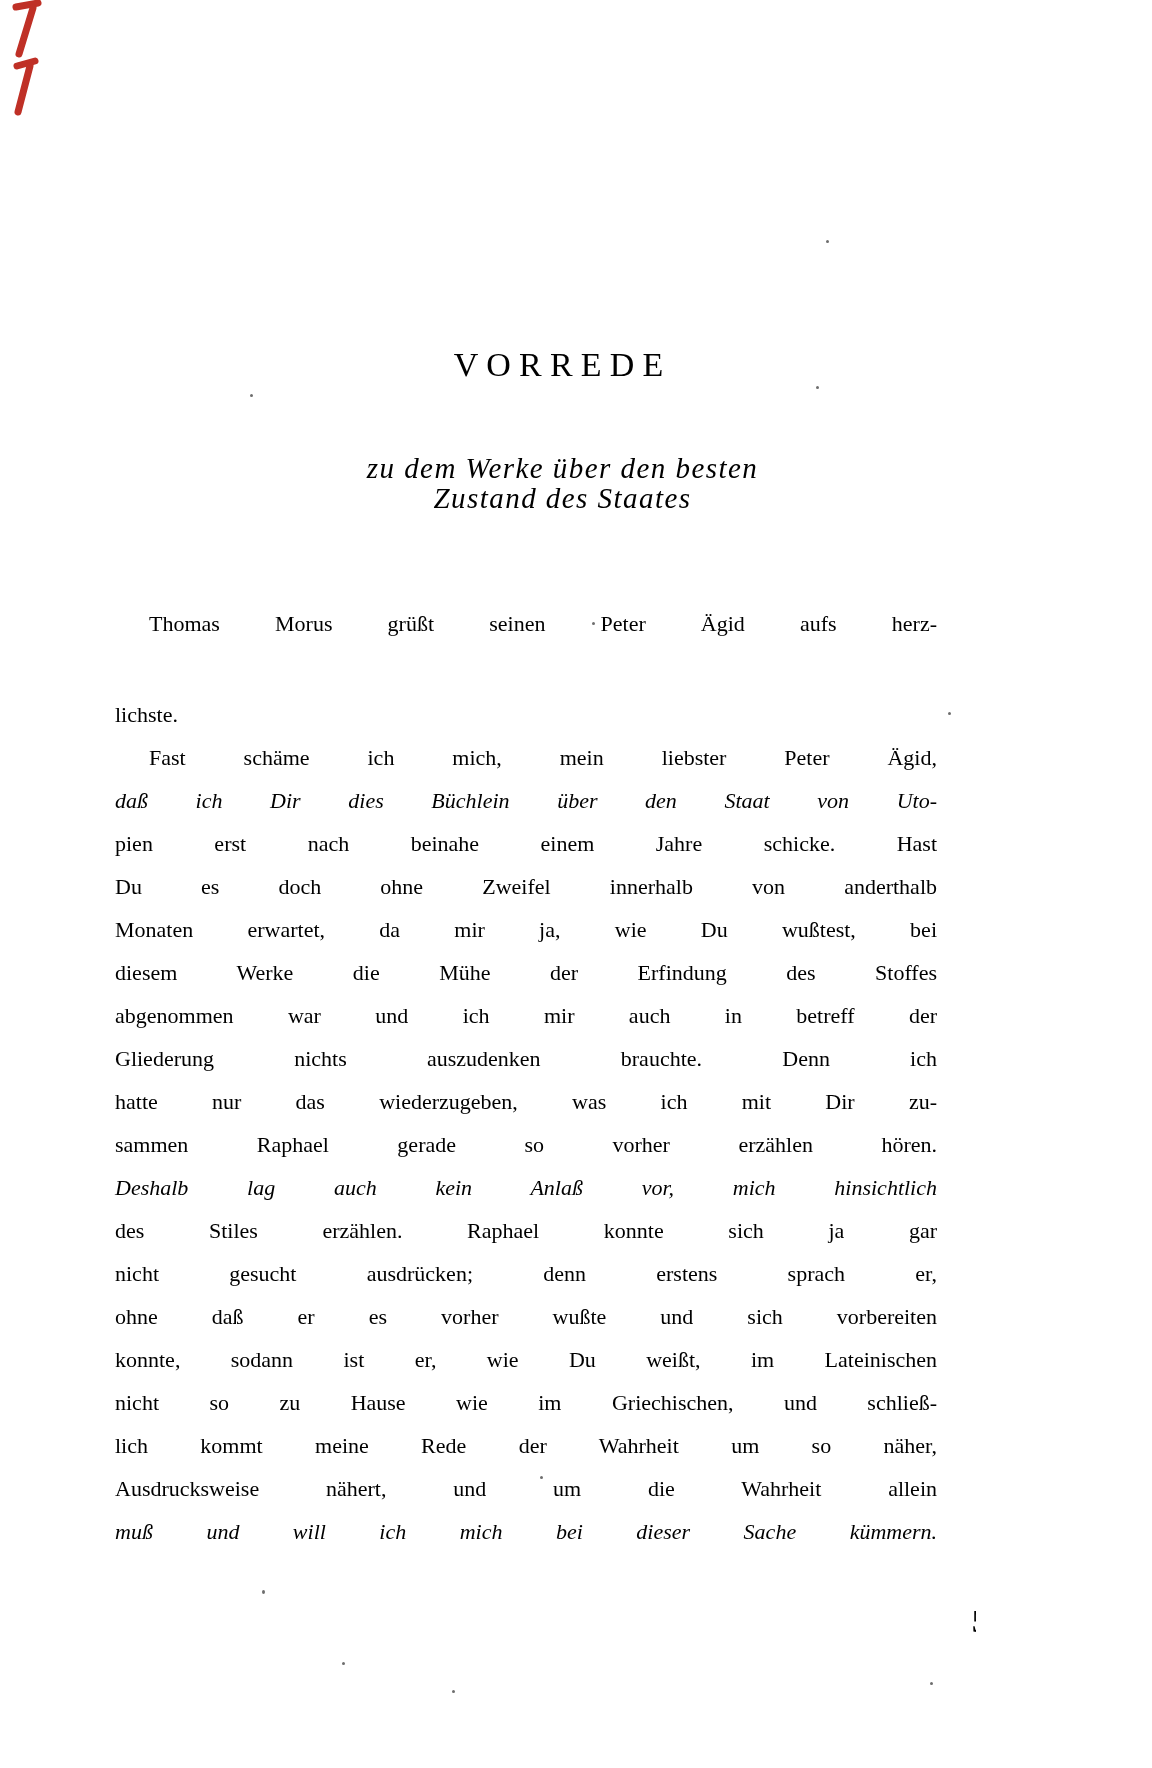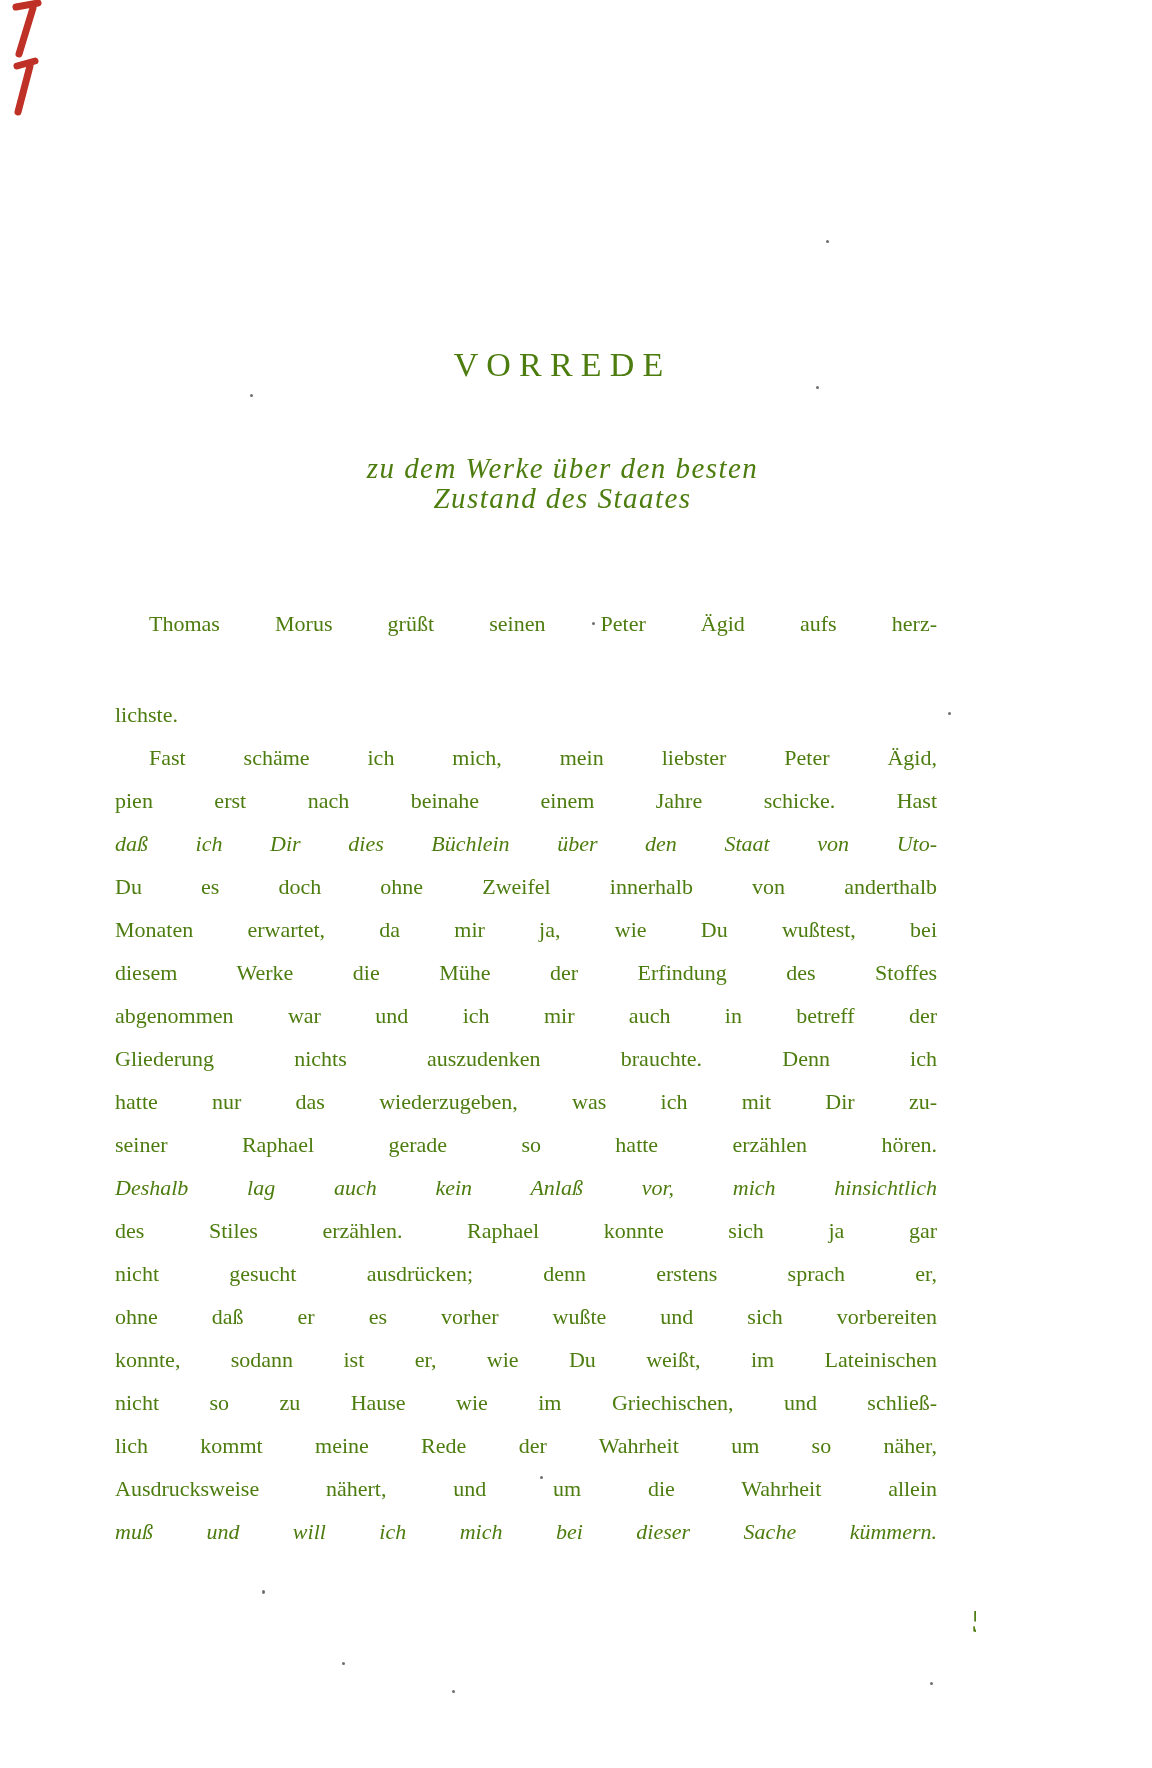--- a/index.html
+++ b/index.html
@@ -1,21 +1,21 @@
 <!DOCTYPE html>
 <html><head>
 <meta charset="utf-8">
 <style>
   html,body{margin:0;padding:0;background:#ffffff;}
   .page{
     position:relative;
     width:976px;height:1768px;
     background:#ffffff;
     font-family:"Liberation Serif", serif;
-    color:#4d7c0f;
+    color:#000000;
     overflow:hidden;
   }
   .title{
     position:absolute;left:150px;top:346px;width:825px;
     text-align:center;
     font-size:34px;
     letter-spacing:.24em;
     font-weight:400;
   }
   .subtitle{
@@ -68,29 +68,29 @@
 
   <div class="subtitle sub2">Zustand des Staates</div>
 
   <div class="bodytext">
     <div>
         <div class="line first">Thomas Morus grüßt seinen Peter Ägid aufs herz-</div>
         <div class="line lastshort">lichste.</div>
       </div>
     <div>
         <div class="line first">Fast schäme ich mich, mein liebster Peter Ägid,</div>
+        <div class="line it">daß ich Dir dies Büchlein über den Staat von Uto-</div>
         <div class="line">pien erst nach beinahe einem Jahre schicke. Hast</div>
-        <div class="line it">daß ich Dir dies Büchlein über den Staat von Uto-</div>
         <div class="line">Du es doch ohne Zweifel innerhalb von anderthalb</div>
         <div class="line">Monaten erwartet, da mir ja, wie Du wußtest, bei</div>
         <div class="line">diesem Werke die Mühe der Erfindung des Stoffes</div>
         <div class="line">abgenommen war und ich mir auch in betreff der</div>
         <div class="line">Gliederung nichts auszudenken brauchte. Denn ich</div>
         <div class="line">hatte nur das wiederzugeben, was ich mit Dir zu-</div>
-        <div class="line">seiner Raphael gerade so hatte erzählen hören.</div>
+        <div class="line">sammen Raphael gerade so vorher erzählen hören.</div>
         <div class="line it">Deshalb lag auch kein Anlaß vor, mich hinsichtlich</div>
         <div class="line">des Stiles erzählen. Raphael konnte sich ja gar</div>
         <div class="line">nicht gesucht ausdrücken; denn erstens sprach er,</div>
         <div class="line">ohne daß er es vorher wußte und sich vorbereiten</div>
         <div class="line">konnte, sodann ist er, wie Du weißt, im Lateinischen</div>
         <div class="line">nicht so zu Hause wie im Griechischen, und schließ-</div>
         <div class="line">lich kommt meine Rede der Wahrheit um so näher,</div>
         <div class="line">Ausdrucksweise nähert, und um die Wahrheit allein</div>
         <div class="line it">muß und will ich mich bei dieser Sache kümmern.</div>
       </div>

